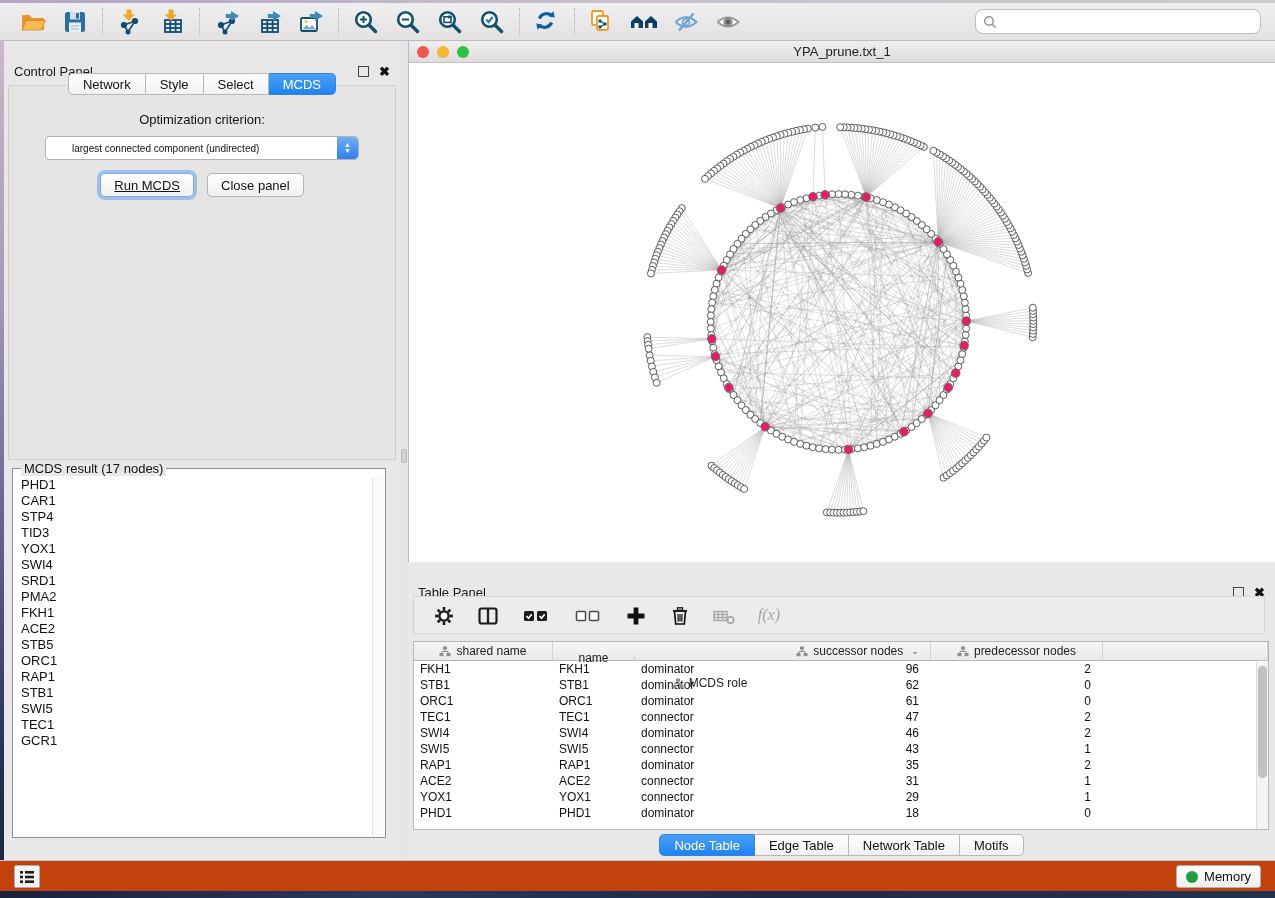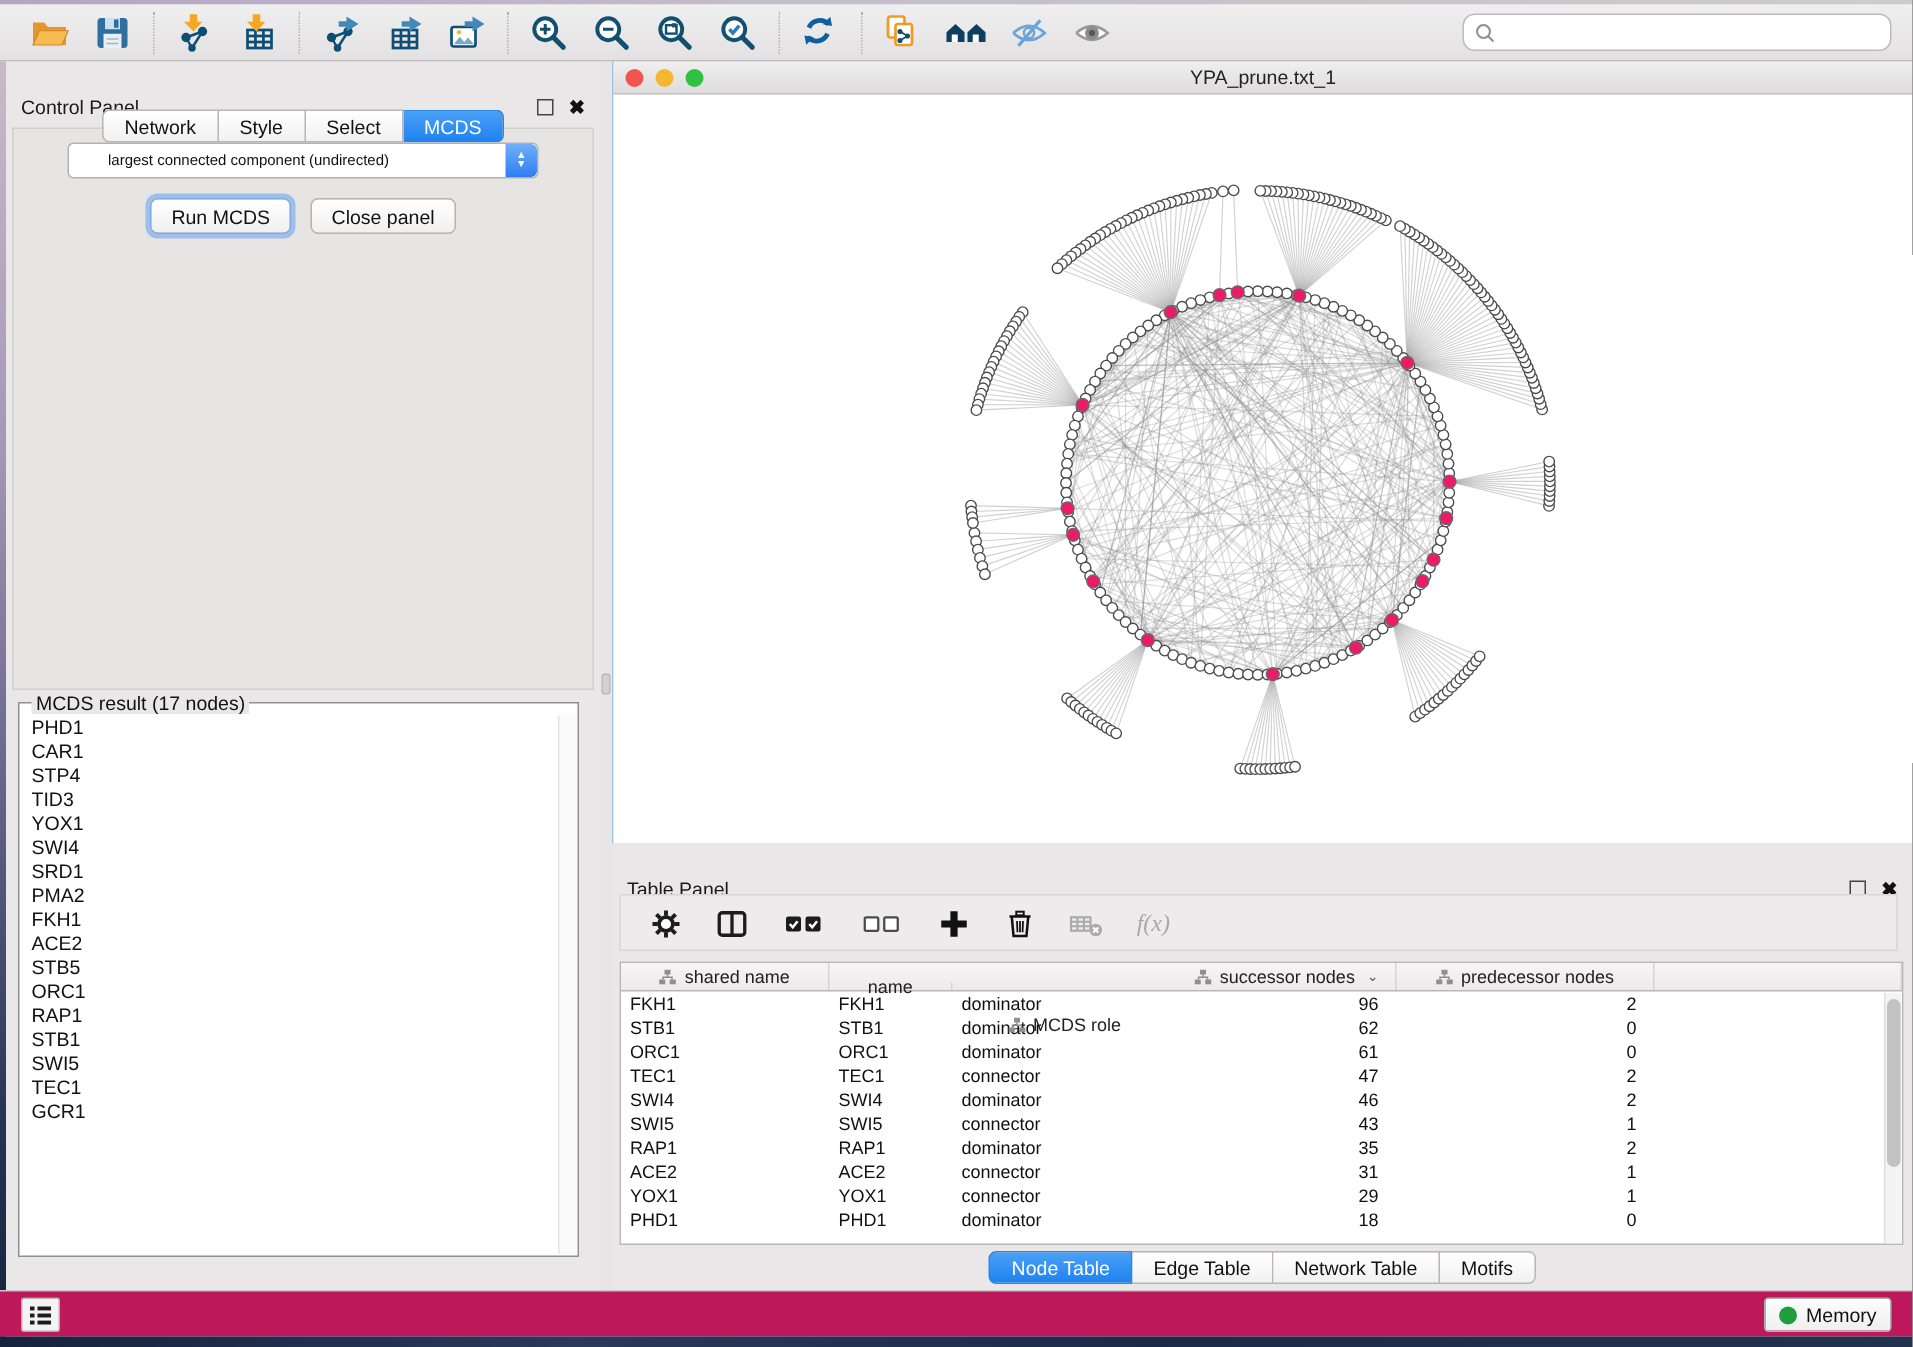--- a/index.html
+++ b/index.html
@@ -42,21 +42,21 @@
   .opt-label{margin-top:26px;text-align:center;font-size:13px;}
   .selectbox{margin:9px auto 0;width:314px;height:24px;background:#fff;border:1px solid #b3b1b1;border-radius:4px;
              display:flex;align-items:center;overflow:hidden;}
   .selectbox .val{flex:1;font-size:10px;padding-left:26px;white-space:nowrap;}
   .selectbox .stepper{width:21px;height:100%;background:linear-gradient(180deg,#6fb0f8,#2f7df0);
              border-radius:0 4px 4px 0;display:flex;flex-direction:column;align-items:center;justify-content:center;color:#fff;}
   .selectbox .stepper span{font-size:7px;line-height:6px;}
   .cp-buttons{display:flex;justify-content:center;gap:13px;margin-top:13px;}
   .btn{height:24px;padding:0 13px;font-size:13px;background:linear-gradient(180deg,#ffffff,#f1f0f0);
        border:1px solid #b5b3b3;border-radius:5px;display:flex;align-items:center;color:#111;}
-  .btn.focused{box-shadow:0 0 0 3px rgba(110,165,240,.6);border-color:#7fa9d9;}
+  .btn.focused{box-shadow:0 0 0 3px rgba(110,165,240,.6);border-color:#7fa9d9;text-decoration:underline;}
   .mcds-fieldset{position:absolute;left:8px;top:427px;width:374px;height:370px;background:#fff;
                  border:1px solid #8f8f8f;}
   .mcds-legend{position:absolute;left:8px;top:-8px;background:#e9e7e7;padding:0 3px;font-size:13px;}
   .mcds-list{position:absolute;left:1px;top:8px;bottom:1px;right:13px;overflow:hidden;font-size:13px;}
   .mcds-list div{line-height:16px;padding-left:7px;}
   .mcds-scroll{position:absolute;right:1px;top:8px;bottom:1px;width:12px;background:#fafafa;border-left:1px solid #e4e4e4;}
   
   .v-divider{position:absolute;left:400px;top:41px;width:8px;height:819px;background:#e7e5e5;}
   .v-divider .handle{position:absolute;left:1px;top:408px;width:6px;height:14px;background:#d2d0d0;border:1px solid #bbb;border-radius:2px;}
   
@@ -78,21 +78,21 @@
   .th{display:flex;align-items:center;justify-content:center;gap:5px;border-right:1px solid #d4d2d2;
       font-size:12px;color:#222;position:relative;}
   .th .sort{font-size:9px;color:#555;margin-left:3px;}
   .tbl-row{display:flex;height:16px;line-height:16px;}
   .td{padding:0 6px;white-space:nowrap;overflow:hidden;}
   .td.num{text-align:right;padding-right:12px;}
   .tbl-scroll{position:absolute;right:0px;top:20px;bottom:0;width:12px;background:#f4f4f4;border-left:1px solid #ddd;}
   .tbl-thumb{position:absolute;left:1px;width:9px;border-radius:5px;background:#c2c2c2;}
   .tp-tabs{position:absolute;left:0;width:100%;top:272px;display:flex;justify-content:center;}
   
-  .status-bar{position:absolute;left:0;top:860px;width:1275px;height:31px;background:#be185d;border-top:1px solid #c8c6c6;}
+  .status-bar{position:absolute;left:0;top:860px;width:1275px;height:31px;background:#c2410c;border-top:1px solid #c8c6c6;}
   .menu-btn{position:absolute;left:14px;top:4px;width:26px;height:23px;background:#f4f3f3;border:1px solid #b2b0b0;
             border-radius:2px;display:flex;align-items:center;justify-content:center;}
   .memory-btn{position:absolute;right:14px;top:4px;height:23px;background:linear-gradient(180deg,#fdfdfd,#efefef);
               border:1px solid #b2b0b0;border-radius:3px;display:flex;align-items:center;gap:6px;padding:0 9px;font-size:13px;}
   .memory-dot{width:12px;height:12px;border-radius:50%;}
 </style>
 </head>
 <body>
 
 <div class="screen">
@@ -289,20 +289,21 @@
       <span class="float-btn"></span>
       <span class="close-x">✖</span>
     </div>
     <div class="cp-tabs" id="cp-tabs">
         <div class="tab">Network</div>
         <div class="tab">Style</div>
         <div class="tab">Select</div>
         <div class="tab active">MCDS</div>
       </div>
     <div class="cp-content">
+      <div class="opt-label">Optimization criterion:</div>
       <div class="selectbox">
         <span class="val">largest connected component (undirected)</span>
         <span class="stepper">
             <span>▲</span>
             <span>▼</span>
           </span>
       </div>
       <div class="cp-buttons">
         <button class="btn focused">Run MCDS</button>
         <button class="btn">Close panel</button>

